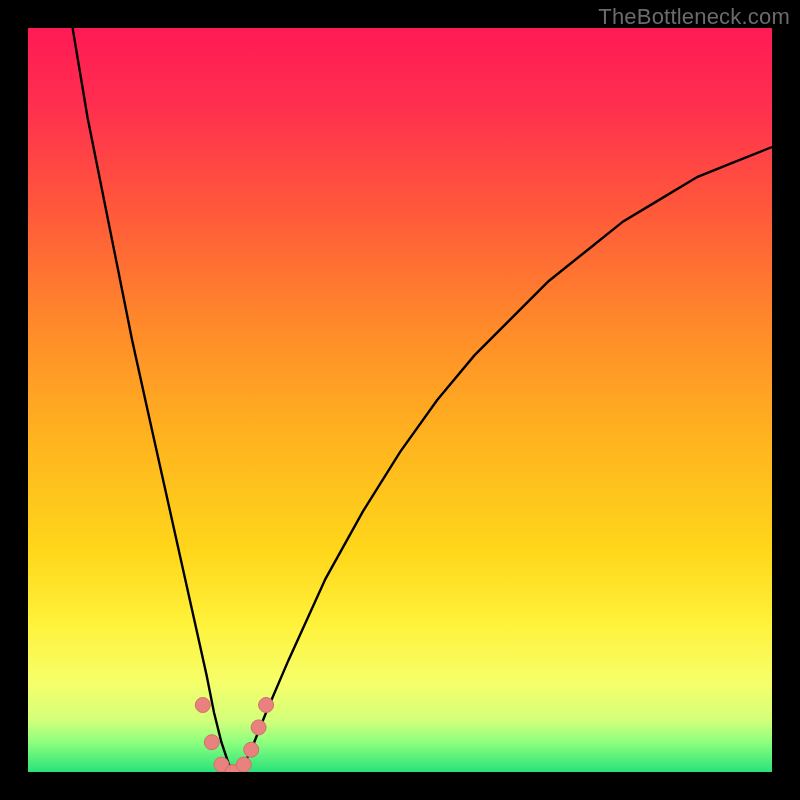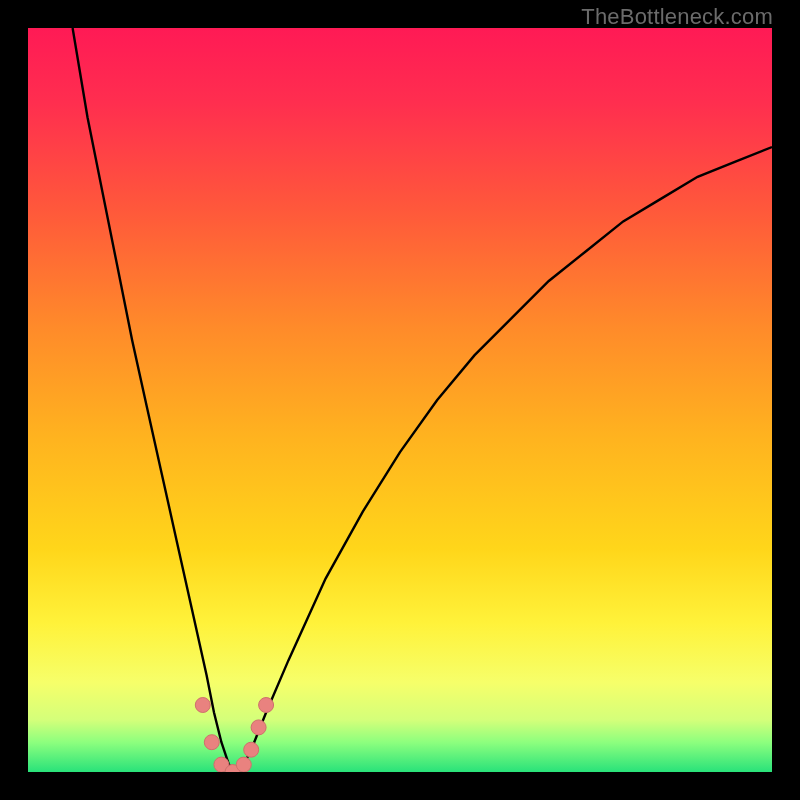--- a/index.html
+++ b/index.html
@@ -22,21 +22,21 @@
   .plot {
     position: absolute;
     left: 0;
     top: 0;
     width: 744px;
     height: 744px;
   }
   .watermark {
     position: absolute;
     top: 4px;
-    right: 27px;
+    right: 10px;
     color: #6b6b6b;
     font-size: 22px;
     font-weight: 500;
     letter-spacing: 0.2px;
   }
   svg { display: block; }
 </style>
 </head>
 <body>
 

